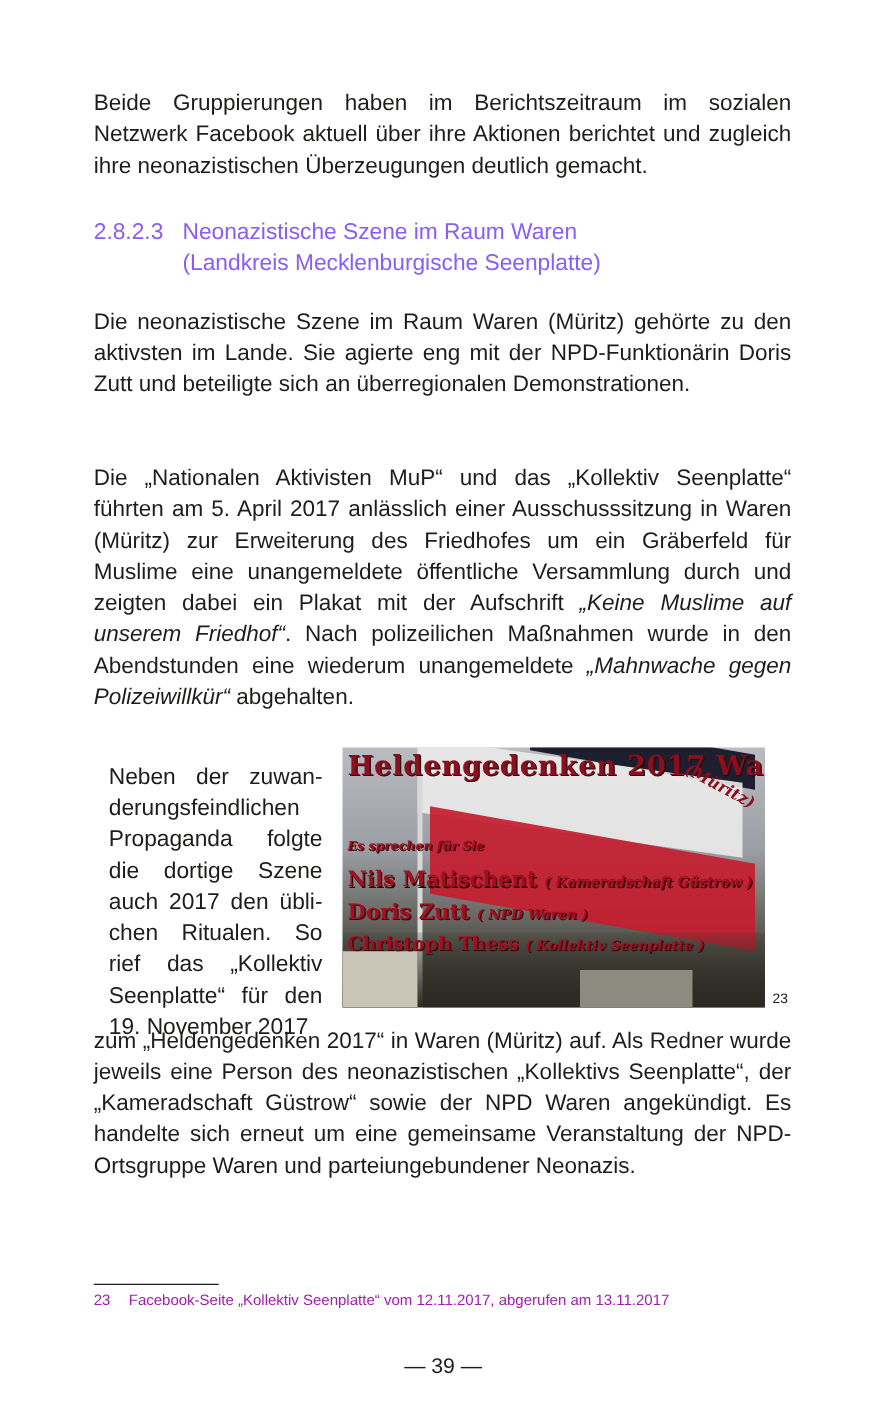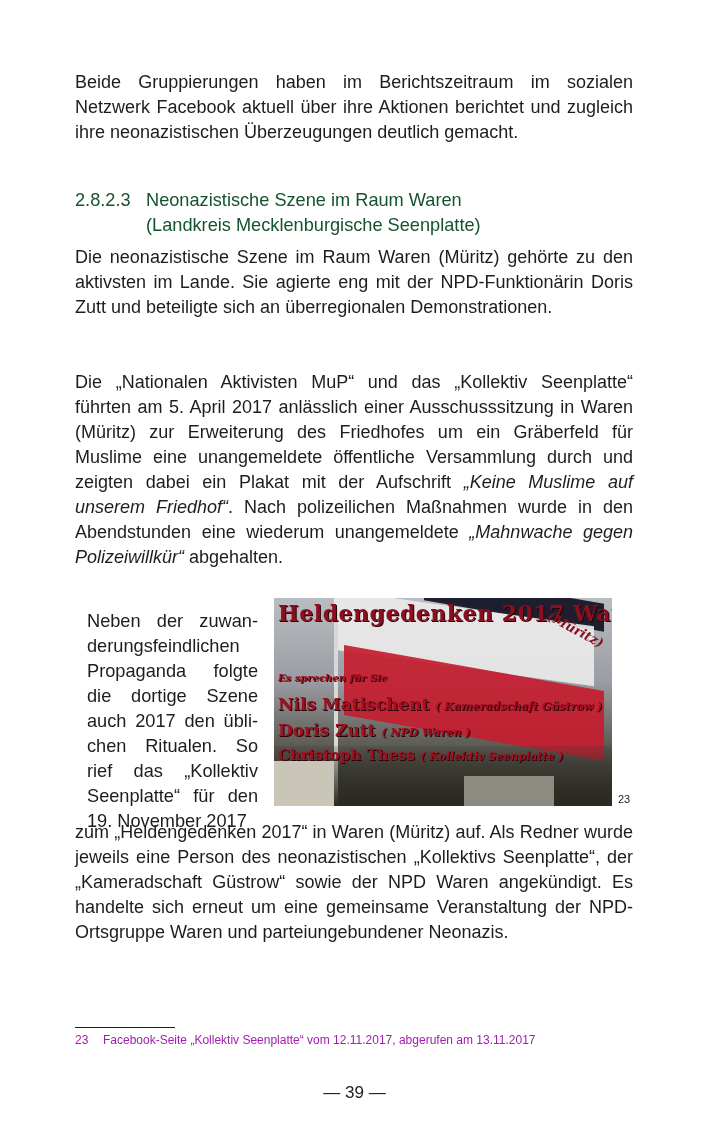--- a/index.html
+++ b/index.html
@@ -1,21 +1,21 @@
 <!DOCTYPE html>
 <html><head>
 <meta charset="utf-8">
 <style>
   html, body { margin: 0; padding: 0; background: #ffffff; }
   body { width: 709px; height: 1123px; position: relative; overflow: hidden;
          font-family: "Liberation Sans", "DejaVu Sans", sans-serif; color: #1d1d1b; }
   .page { position: absolute; left: 75px; top: 70px; width: 558px; }
   .p { font-size: 18px; line-height: 25px; text-align: justify; margin: 0; hyphens: manual; }
   .p i { font-style: italic; }
-  .heading { position: absolute; left: 75px; top: 188px; width: 560px; color: #14532d;
+  .heading { position: absolute; left: 75px; top: 173px; width: 560px; color: #8b5cf6;
              font-size: 18.2px; line-height: 25px; }
   .heading .num { display: inline-block; width: 71px; }
   .heading .line2 { padding-left: 71px; display: block; }
   .float-wrap { position: absolute; left: 75px; top: 597px; width: 558px; }
   .float-text { width: 171px; font-size: 18.2px; line-height: 25px; text-align: justify; margin: 12px; }
   .figure { position: absolute; left: 274px; top: 598px; width: 338px; height: 208px; overflow: hidden;
             background: linear-gradient(180deg, #b9bcc0 0%, #9a9da3 40%, #54524a 75%, #2f2e28 100%); }
   .fig-num { position: absolute; left: 618px; top: 793px; font-size: 11px; color: #1d1d1b; }
   .fig-title { position: absolute; left: 4px; top: 2px; font-family: "DejaVu Serif", serif; font-weight: bold;
                font-size: 22px; color: #8b0f1f; text-shadow: 1px 1px 0 #2a0007; letter-spacing: 0.5px; white-space: nowrap; }

